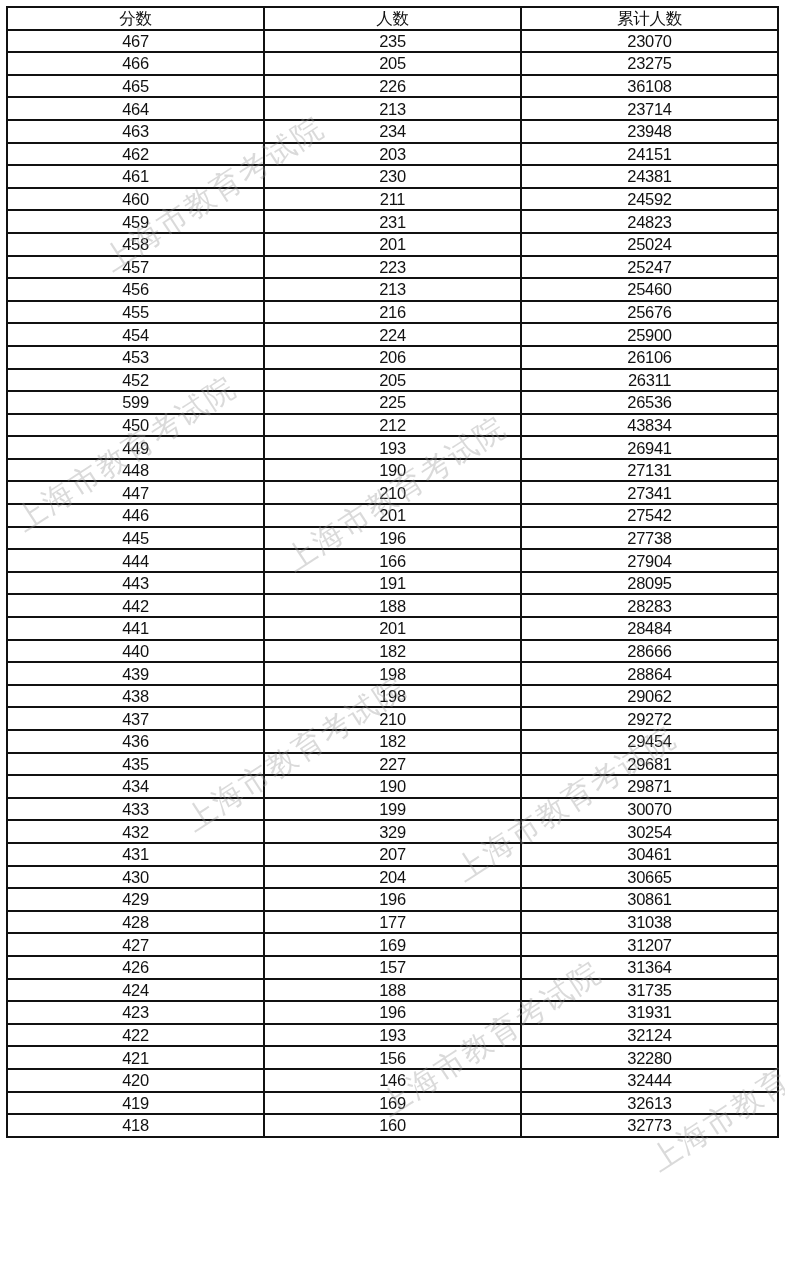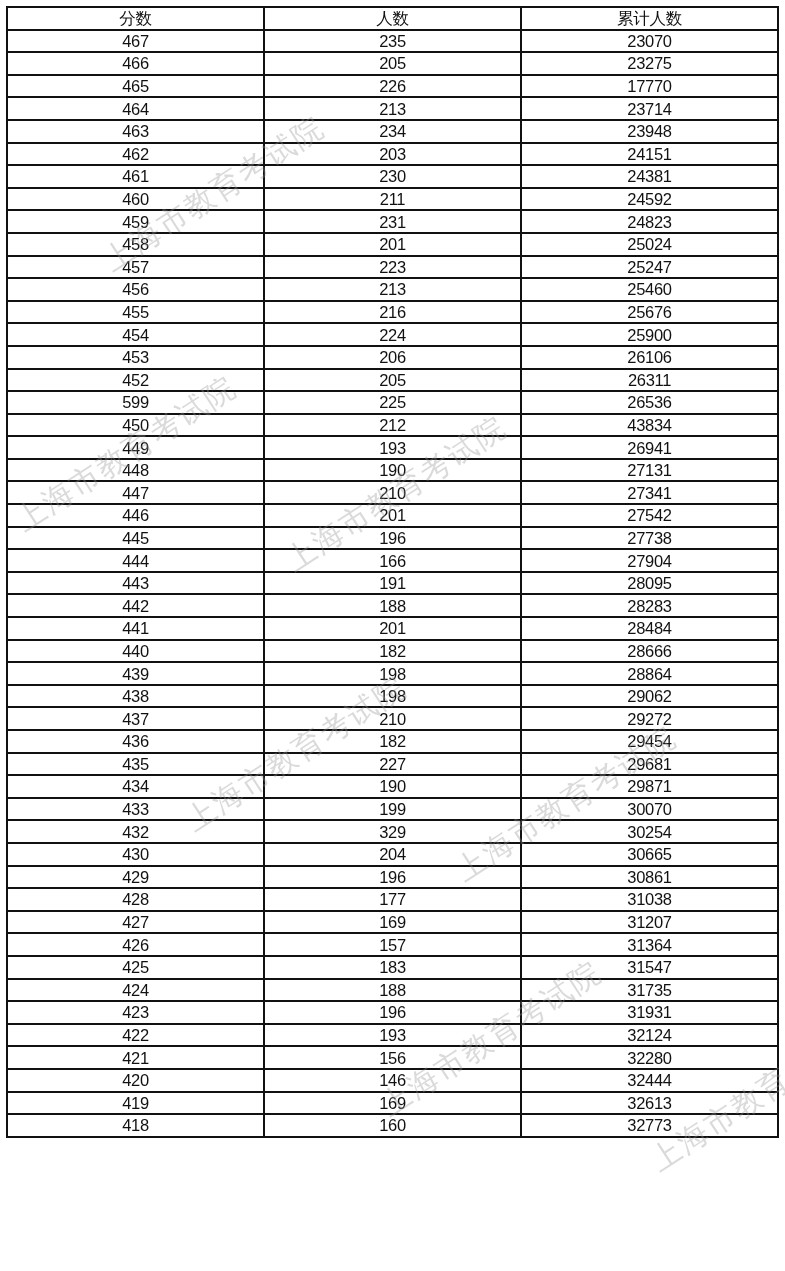--- a/index.html
+++ b/index.html
@@ -40,21 +40,21 @@
         <td>23070</td>
       </tr>
       <tr>
         <td>466</td>
         <td>205</td>
         <td>23275</td>
       </tr>
       <tr>
         <td>465</td>
         <td>226</td>
-        <td>17770</td>
+        <td>36108</td>
       </tr>
       <tr>
         <td>464</td>
         <td>213</td>
         <td>23714</td>
       </tr>
       <tr>
         <td>463</td>
         <td>234</td>
         <td>23948</td>
@@ -208,20 +208,25 @@
         <td>433</td>
         <td>199</td>
         <td>30070</td>
       </tr>
       <tr>
         <td>432</td>
         <td>329</td>
         <td>30254</td>
       </tr>
       <tr>
+        <td>431</td>
+        <td>207</td>
+        <td>30461</td>
+      </tr>
+      <tr>
         <td>430</td>
         <td>204</td>
         <td>30665</td>
       </tr>
       <tr>
         <td>429</td>
         <td>196</td>
         <td>30861</td>
       </tr>
       <tr>
@@ -231,25 +236,20 @@
       </tr>
       <tr>
         <td>427</td>
         <td>169</td>
         <td>31207</td>
       </tr>
       <tr>
         <td>426</td>
         <td>157</td>
         <td>31364</td>
-      </tr>
-      <tr>
-        <td>425</td>
-        <td>183</td>
-        <td>31547</td>
       </tr>
       <tr>
         <td>424</td>
         <td>188</td>
         <td>31735</td>
       </tr>
       <tr>
         <td>423</td>
         <td>196</td>
         <td>31931</td>

